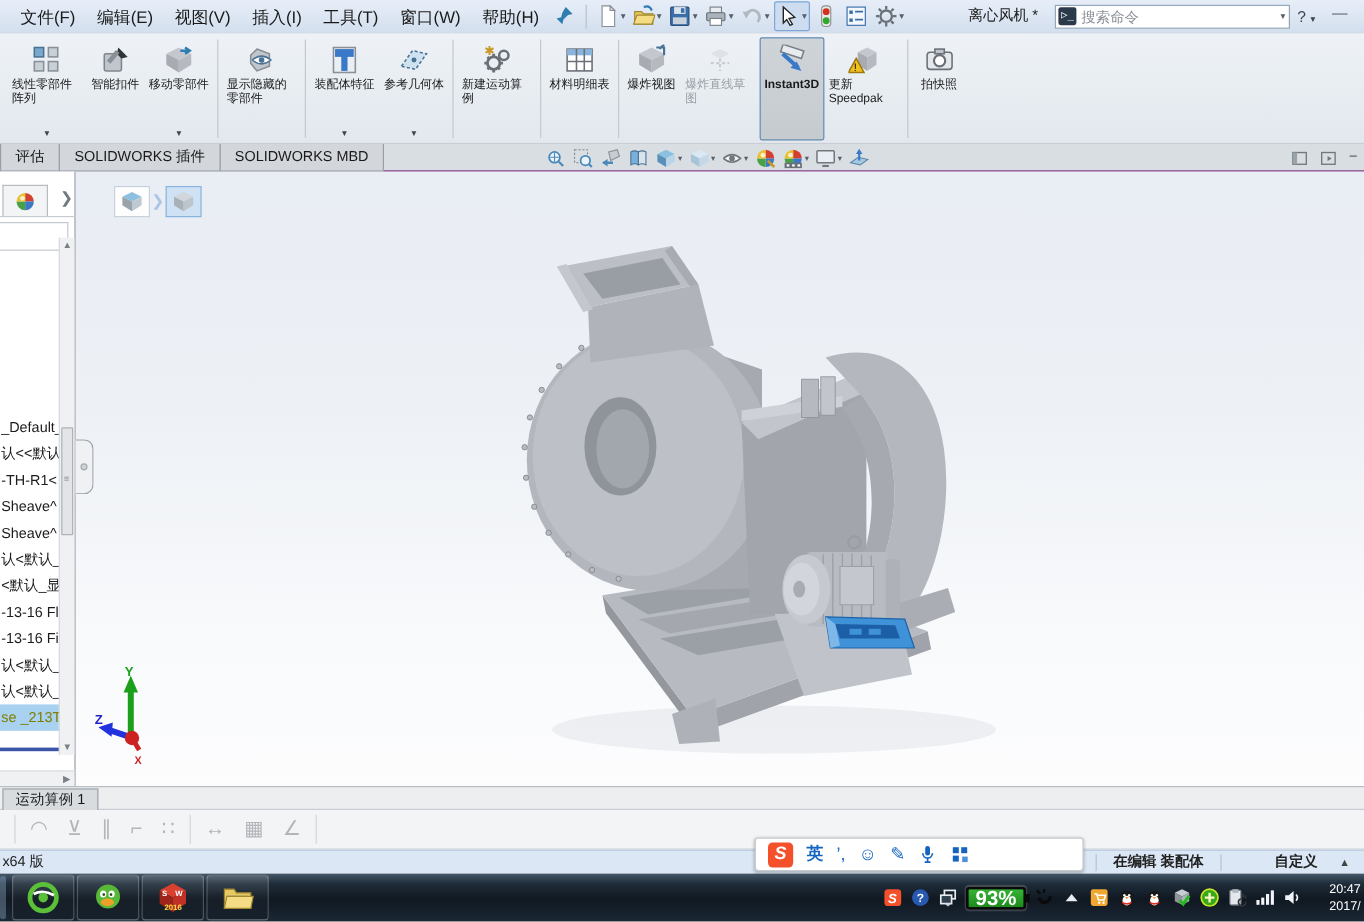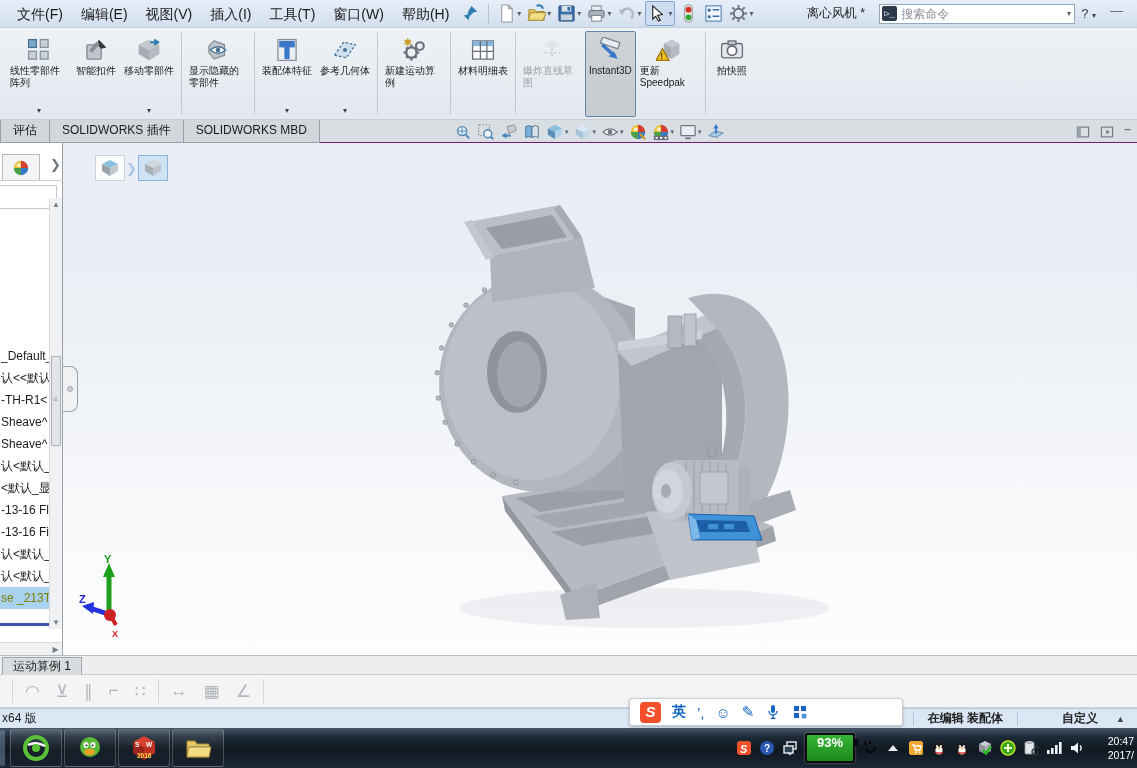--- a/index.html
+++ b/index.html
@@ -34,21 +34,21 @@
     background:linear-gradient(#eef2f6,#e2e8ee); border-bottom:1px solid #c8ced6;
     display:flex; align-items:stretch; padding:3px 2px 2px 6px; }
   .rbtn { display:flex; flex-direction:column; align-items:center; justify-content:flex-start;
     min-width:46px; max-width:66px; padding:3px 3px 1px; border:1px solid transparent; border-radius:2px; }
   .rbtn .ric { height:30px; display:flex; align-items:center; }
   .rbtn .ric svg { width:26px; height:26px; }
   .rbtn .rlabel { font-size:10px; line-height:1.15; text-align:left; color:#1a1a1a; }
   .rbtn .caret { font-size:8px; color:#444; margin-top:auto; padding-top:1px; }
   .rbtn.disabled .rlabel { color:#9aa0a6; }
   .rbtn.disabled svg { opacity:.45; filter:grayscale(1); }
-  .rbtn.active { background:linear-gradient(#cfd4d9,#c6cbd0); border:1px solid #5f87ad; }
+  .rbtn.active { background:linear-gradient(#cfd4d9,#c6cbd0); border:1px solid #5f87ad;font-weight:bold; }
   .rib-sep { width:1px; background:#c3c9cf; margin:2px 3px; }
 
   
   .tabstrip { position:absolute; top:120px; left:0; right:0; height:23px;
     background:#d9dee3; border-bottom:1px solid #701a75; }
   .cmtabs { position:absolute; left:0; top:0; height:23px; display:flex; }
   .cmtab { font-size:12px; color:#1a1a1a; background:#d3d7db; border:1px solid #9aa0a8;
     border-top:none; padding:0 12px; line-height:21px; margin-right:-1px; }
   .headsup { position:absolute; left:453px; top:1px; height:21px; display:flex; align-items:center; gap:3px; }
   .hbtn { display:flex; align-items:center; padding:1px; }
@@ -132,22 +132,22 @@
   .taskbar { position:absolute; top:728px; left:0; right:0; height:40px;
     background:linear-gradient(#46586a,#1d2b38 22%,#101821 55%,#1b2836);
     display:flex; align-items:center; }
   .tb-sliver { width:5px; height:36px; margin:0 4px 0 0; background:rgba(160,190,220,.35); border-radius:2px; }
   .app-btn { width:52px; height:38px; margin:0 1px; border-radius:3px;
     background:linear-gradient(rgba(255,255,255,.14),rgba(255,255,255,.04) 45%,rgba(0,0,0,.12));
     border:1px solid rgba(255,255,255,.22); display:flex; align-items:center; justify-content:center; }
   .app-btn svg { width:28px; height:28px; }
   .tray { margin-left:auto; display:flex; align-items:center; gap:7px; padding-right:3px; }
   .tray svg { width:16px; height:16px; }
-  .battery { position:relative; width:50px; height:30px; background:linear-gradient(#34b434,#1d8a1d);
-    border:2px solid #0a0a0a; border-radius:3px; color:#fff; font-size:13px; font-weight:bold;
+  .battery { position:relative; width:50px; height:19px; background:linear-gradient(#34b434,#1d8a1d);
+    border:2px solid #0a0a0a; border-radius:3px; color:#fff; font-size:17px; font-weight:bold;
     text-align:center; line-height:15px; box-shadow:0 0 2px rgba(255,255,255,.5); }
   .battery:after { content:""; position:absolute; right:-5px; top:4px; width:3px; height:7px; background:#0a0a0a; }
   .tray-up { color:#e8ecf0; font-size:9px; }
   .clock { width:42px; text-align:right; color:#fff; font-size:10.5px; line-height:1.35; overflow:hidden; }
 
   .caret { font-family:"DejaVu Sans",sans-serif; }
 </style>
 </head>
 <body>
 
@@ -345,20 +345,31 @@
         <span class="ric">
           <svg viewBox="0 0 20 20">
             <rect x="2" y="3" width="16" height="14" fill="#fff" stroke="#6a7078"></rect>
             <rect x="2" y="3" width="16" height="4" fill="#8ab4dc"></rect>
             <path d="M2 11 h16 M8 3 v14 M13 3 v14" stroke="#6a7078"></path>
           </svg>
         </span>
         <span class="rlabel">材料明细表</span>
       </div>
       <div class="rib-sep"></div>
+      <div class="rbtn">
+        <span class="ric">
+          <svg viewBox="0 0 20 20">
+            <polygon points="10,2 18,6 10,10 2,6" fill="#c4c8ce"></polygon>
+            <polygon points="2,6 10,10 10,18 2,13" fill="#a8acb2"></polygon>
+            <polygon points="18,6 10,10 10,18 18,13" fill="#b6bac0"></polygon>
+            <path d="M15 3 l3 -3 M13 2 h5 v5" stroke="#4a7294" stroke-width="1.4" fill="none"></path>
+          </svg>
+        </span>
+        <span class="rlabel">爆炸视图</span>
+      </div>
       <div class="rbtn disabled">
         <span class="ric">
           <svg viewBox="0 0 20 20">
             <polygon points="10,3 16,6 10,9 4,6" fill="#d0d4d8"></polygon>
             <path d="M4 12 L16 12 M10 9 V17" stroke="#a0a4a8" stroke-width="1.4" stroke-dasharray="2 1.6"></path>
           </svg>
         </span>
         <span class="rlabel">爆炸直线草图</span>
       </div>
       <div class="rbtn active">

